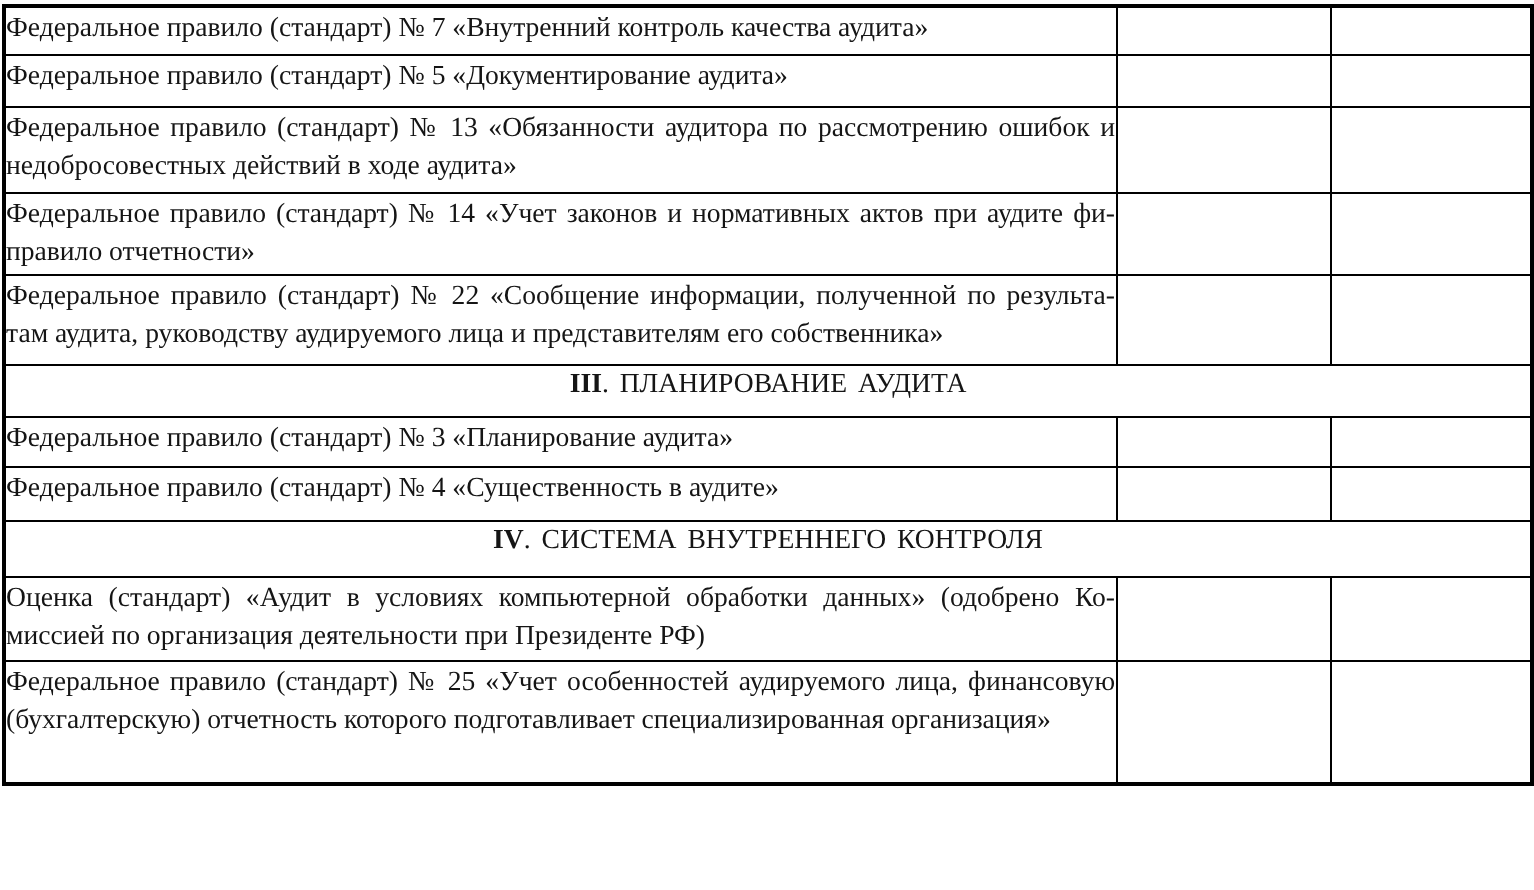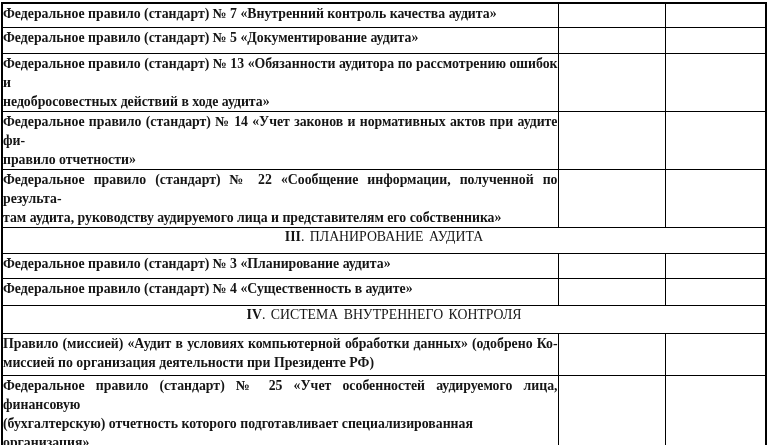--- a/index.html
+++ b/index.html
@@ -29,21 +29,21 @@
     vertical-align: top;
     padding: 0;
     overflow: hidden;
   }
   td.c1 {
     padding: 3px 8px 2px 10px;
     font-size: 13.8px;
     line-height: 19px;
   }
   td.c2, td.c3 { background: #ffffff; }
-  .line { text-align: left; font-weight: bold; }
+  .line { text-align: left; }
   .line.just {
     text-align: justify;
     text-align-last: justify;
   }
   td.sec {
     text-align: center;
     vertical-align: middle;
     font-size: 13.8px;
     line-height: 18px;
     padding: 2px 4px;
@@ -130,21 +130,21 @@
 
     <tr style="height:28px">
       <td class="sec" colspan="3">
         <span class="numeral">IV</span><span>. СИСТЕМА ВНУТРЕННЕГО КОНТРОЛЯ</span>
       </td>
     </tr>
 
 
     <tr style="height:42px">
       <td class="c1">
-        <div class="line just">Правило (миссией) «Аудит в условиях компьютерной обработки данных» (одобрено Ко-</div>
+        <div class="line just">Оценка (стандарт) «Аудит в условиях компьютерной обработки данных» (одобрено Ко-</div>
         <div class="line">миссией по организация деятельности при Президенте РФ)</div>
       </td>
       <td class="c2"></td>
       <td class="c3"></td>
     </tr>
 
     <tr style="height:62px">
       <td class="c1">
         <div class="line just">Федеральное правило (стандарт) № 25 «Учет особенностей аудируемого лица, финансовую</div>
         <div class="line">(бухгалтерскую) отчетность которого подготавливает специализированная организация»</div>

